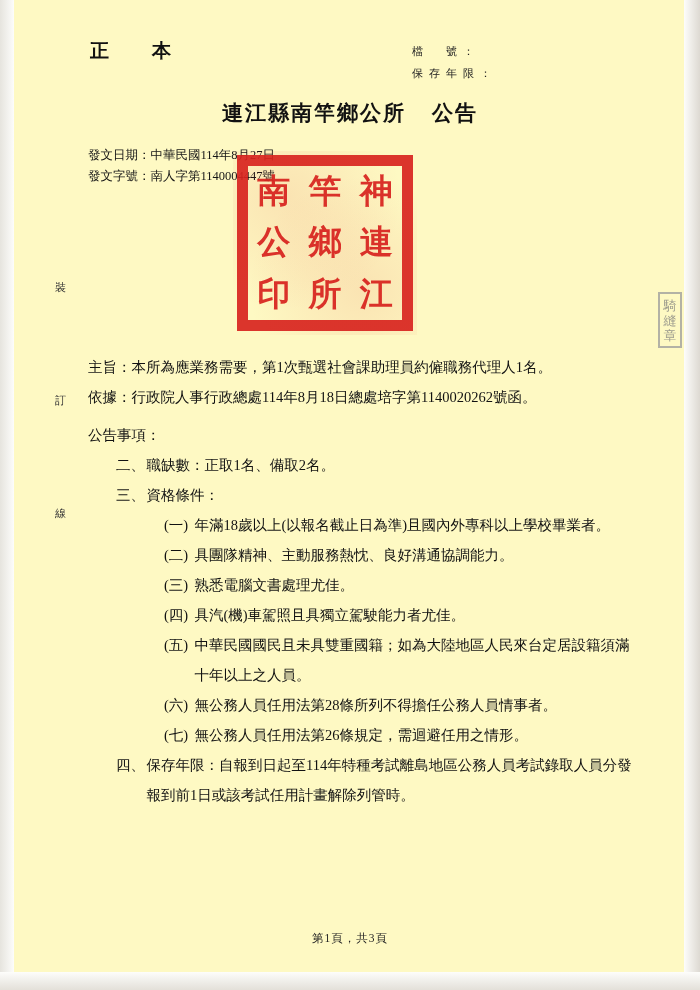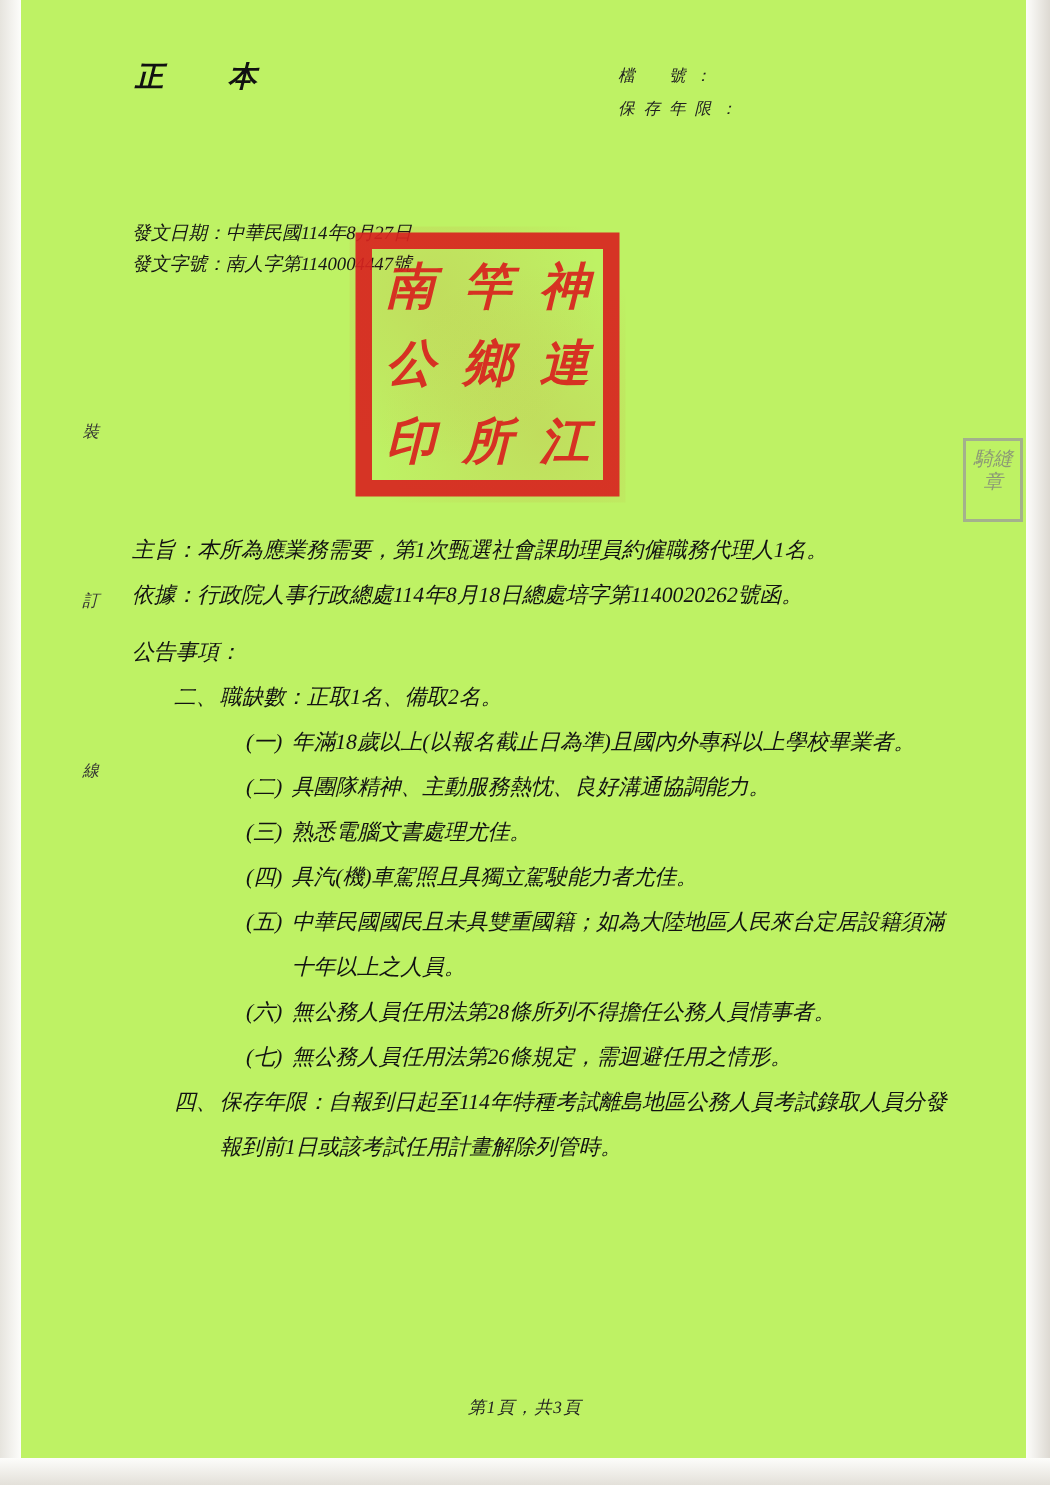--- a/index.html
+++ b/index.html
@@ -11,22 +11,21 @@
     width: 700px;
     height: 990px;
     font-family: "Liberation Serif", "DejaVu Serif", serif;
     color: #1b1b1b;
     position: relative;
     overflow: hidden;
   }
   .page {
     position: absolute;
     inset: 0;
-    background: #bef264;
-    font-style: italic;
+    background: #fef9c3;
   }
   
   .scan-edge-left {
     position: absolute;
     left: 0; top: 0; bottom: 0; width: 14px;
     background: linear-gradient(to right, #e6e4de, #fdfdfb);
   }
   .scan-edge-right {
     position: absolute;
     right: 0; top: 0; bottom: 0; width: 16px;
@@ -125,21 +124,21 @@
     top: 280px;
     font-size: 11px;
     color: #333;
   }
   .side-marks div { margin-bottom: 98px; }
 
   .stamp-right {
     position: absolute;
     right: 18px;
     top: 292px;
-    width: 40px;
+    width: 24px;
     height: 56px;
     border: 2px solid #9b9b9b;
     color: #7c7c7c;
     font-size: 13px;
     line-height: 15px;
     text-align: center;
     padding-top: 4px;
     box-sizing: border-box;
     opacity: 0.75;
   }
@@ -184,20 +183,23 @@
   <div class="scan-edge-right"></div>
   <div class="scan-edge-bottom"></div>
 
   <div class="copy-mark">正　本</div>
 
   <div class="file-meta">
     <div><span class="lbl">檔　號：</span><span></span></div>
     <div><span class="lbl">保存年限：</span><span></span></div>
   </div>
 
+  <div class="doc-title">
+    <span>連江縣南竿鄉公所</span><span class="gap"></span><span>公告</span>
+  </div>
 
   <div class="issue-block">
     <div>發文日期：中華民國114年8月27日</div>
     <div>發文字號：南人字第1140004447號</div>
   </div>
 
   <div class="seal">
     <div class="outer"></div>
     <div class="grid">
       <div class="cell">南</div>
@@ -233,20 +235,23 @@
       <div class="content">行政院人事行政總處114年8月18日總處培字第1140020262號函。</div>
     </div>
 
     <div class="section-head">公告事項：</div>
 
 
     <div class="indent1 hang">
       <span class="marker">二、</span><span>職缺數：正取1名、備取2名。</span>
     </div>
 
+    <div class="indent1 hang">
+      <span class="marker">三、</span><span>資格條件：</span>
+    </div>
 
     <div class="indent2 hang">
       <span class="marker">(一)</span><span>年滿18歲以上(以報名截止日為準)且國內外專科以上學校畢業者。</span>
     </div>
     <div class="indent2 hang">
       <span class="marker">(二)</span><span>具團隊精神、主動服務熱忱、良好溝通協調能力。</span>
     </div>
     <div class="indent2 hang">
       <span class="marker">(三)</span><span>熟悉電腦文書處理尤佳。</span>
     </div>

